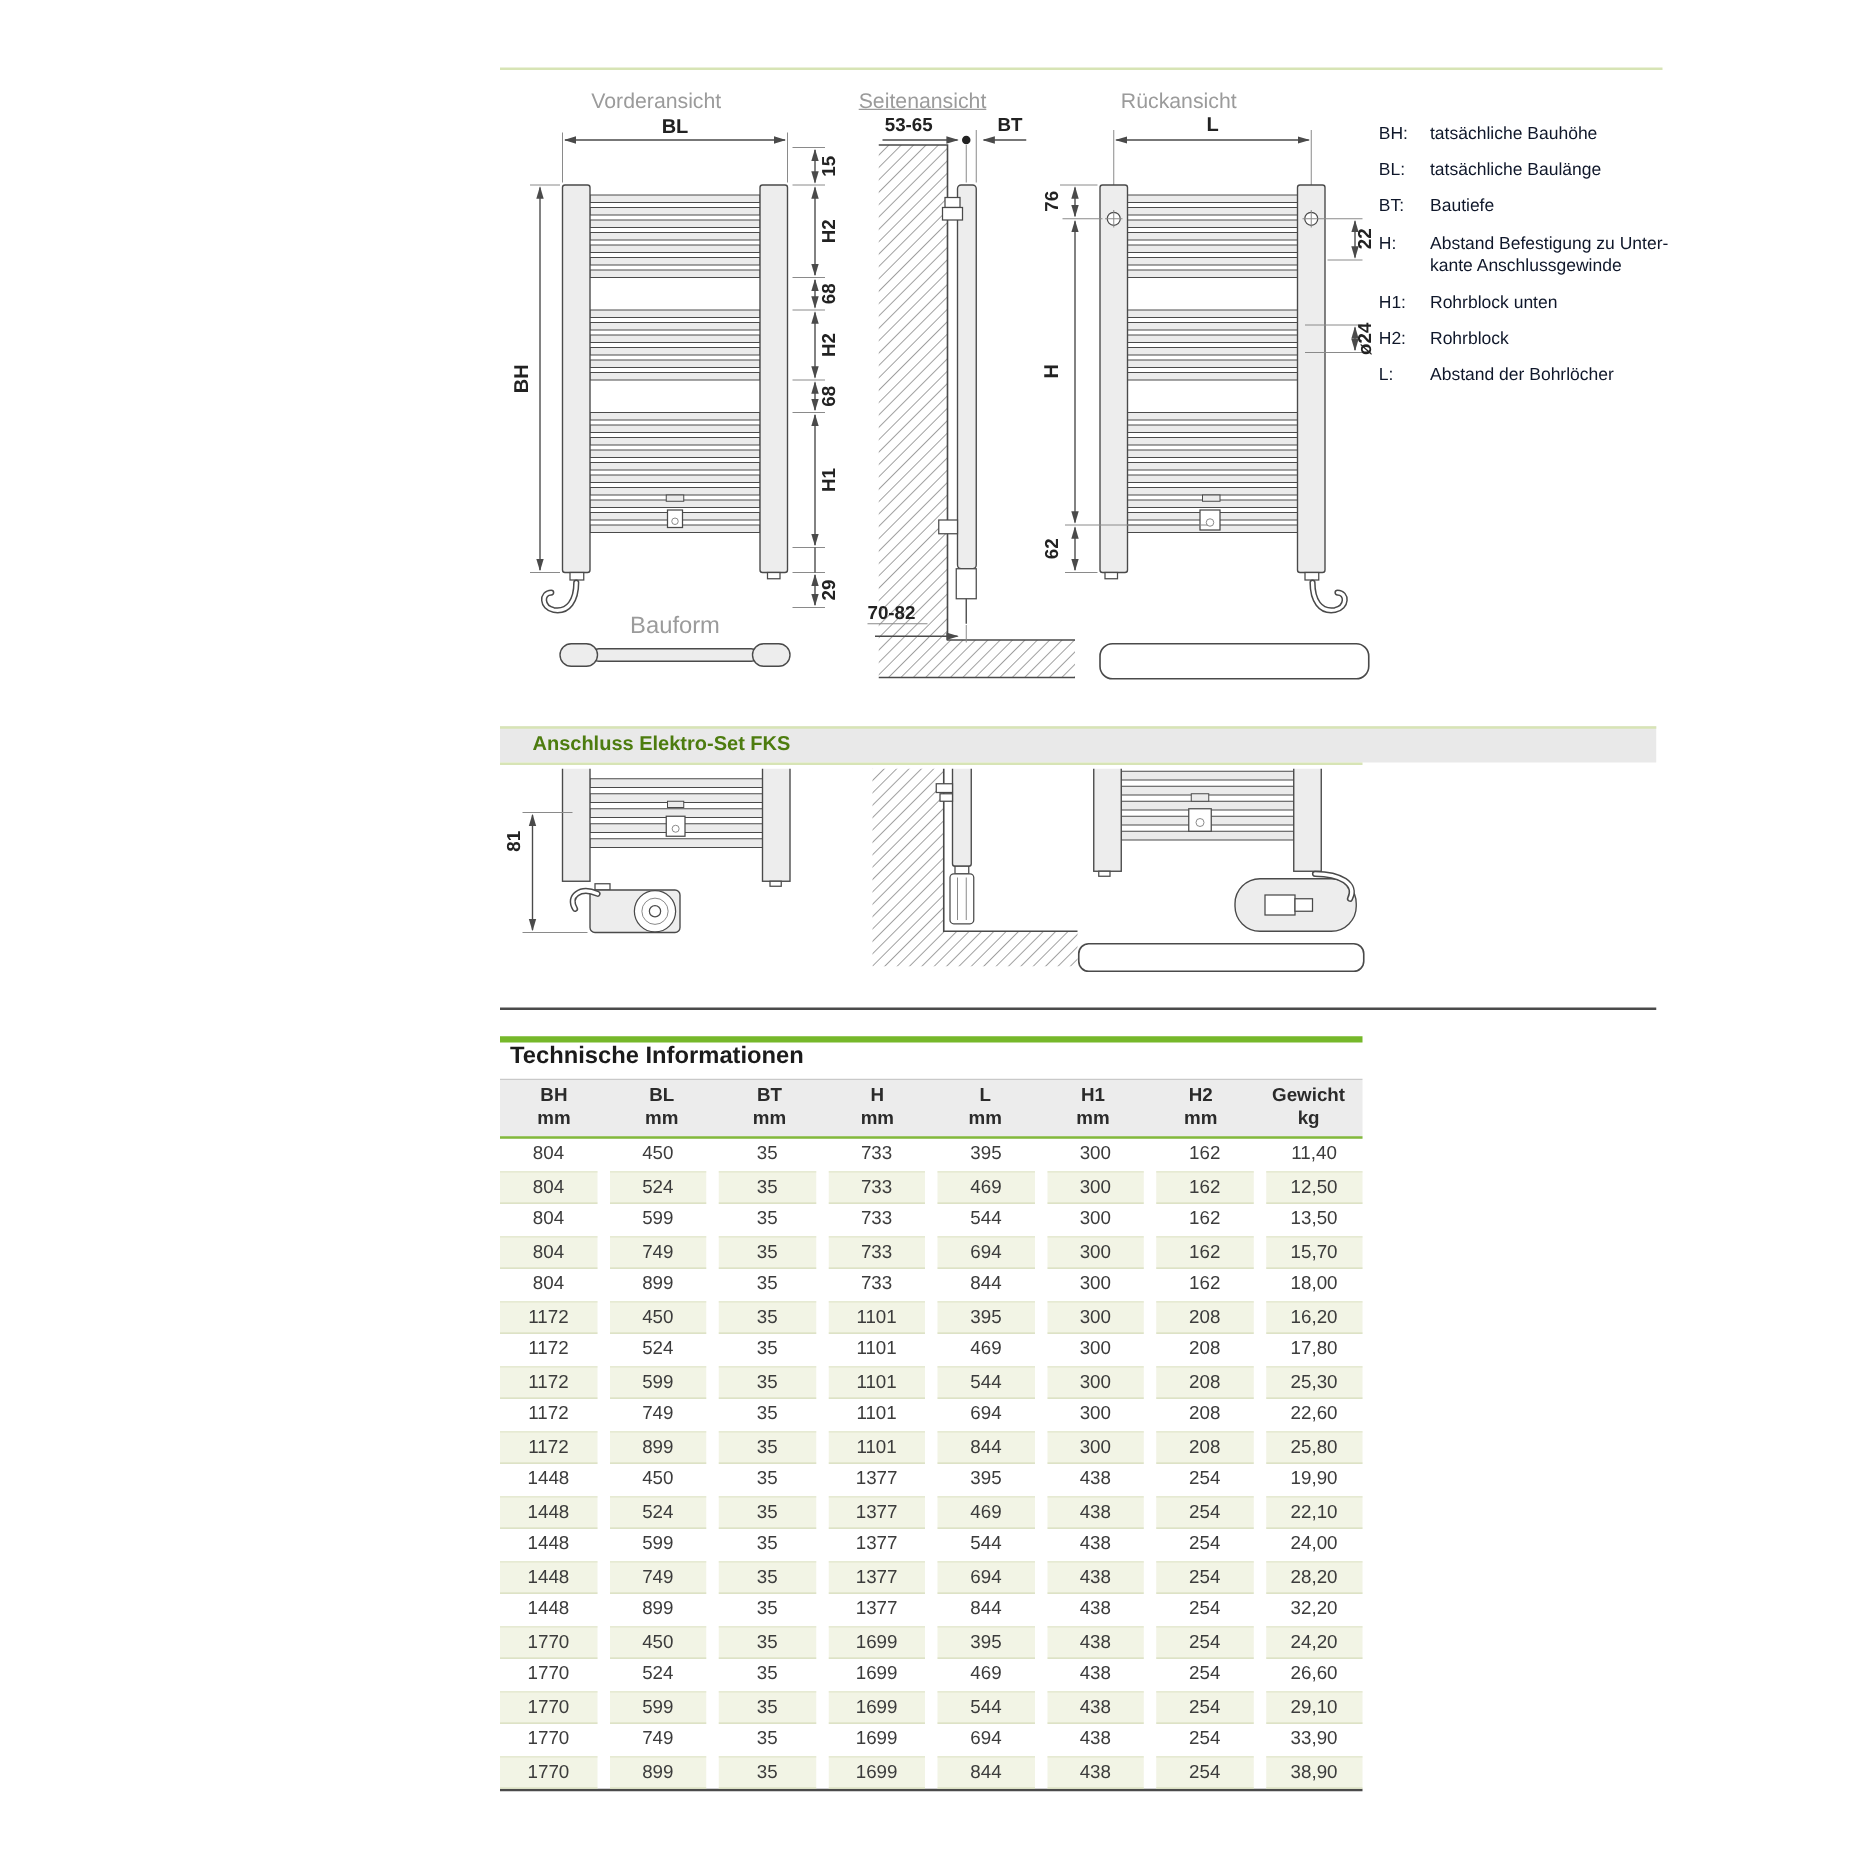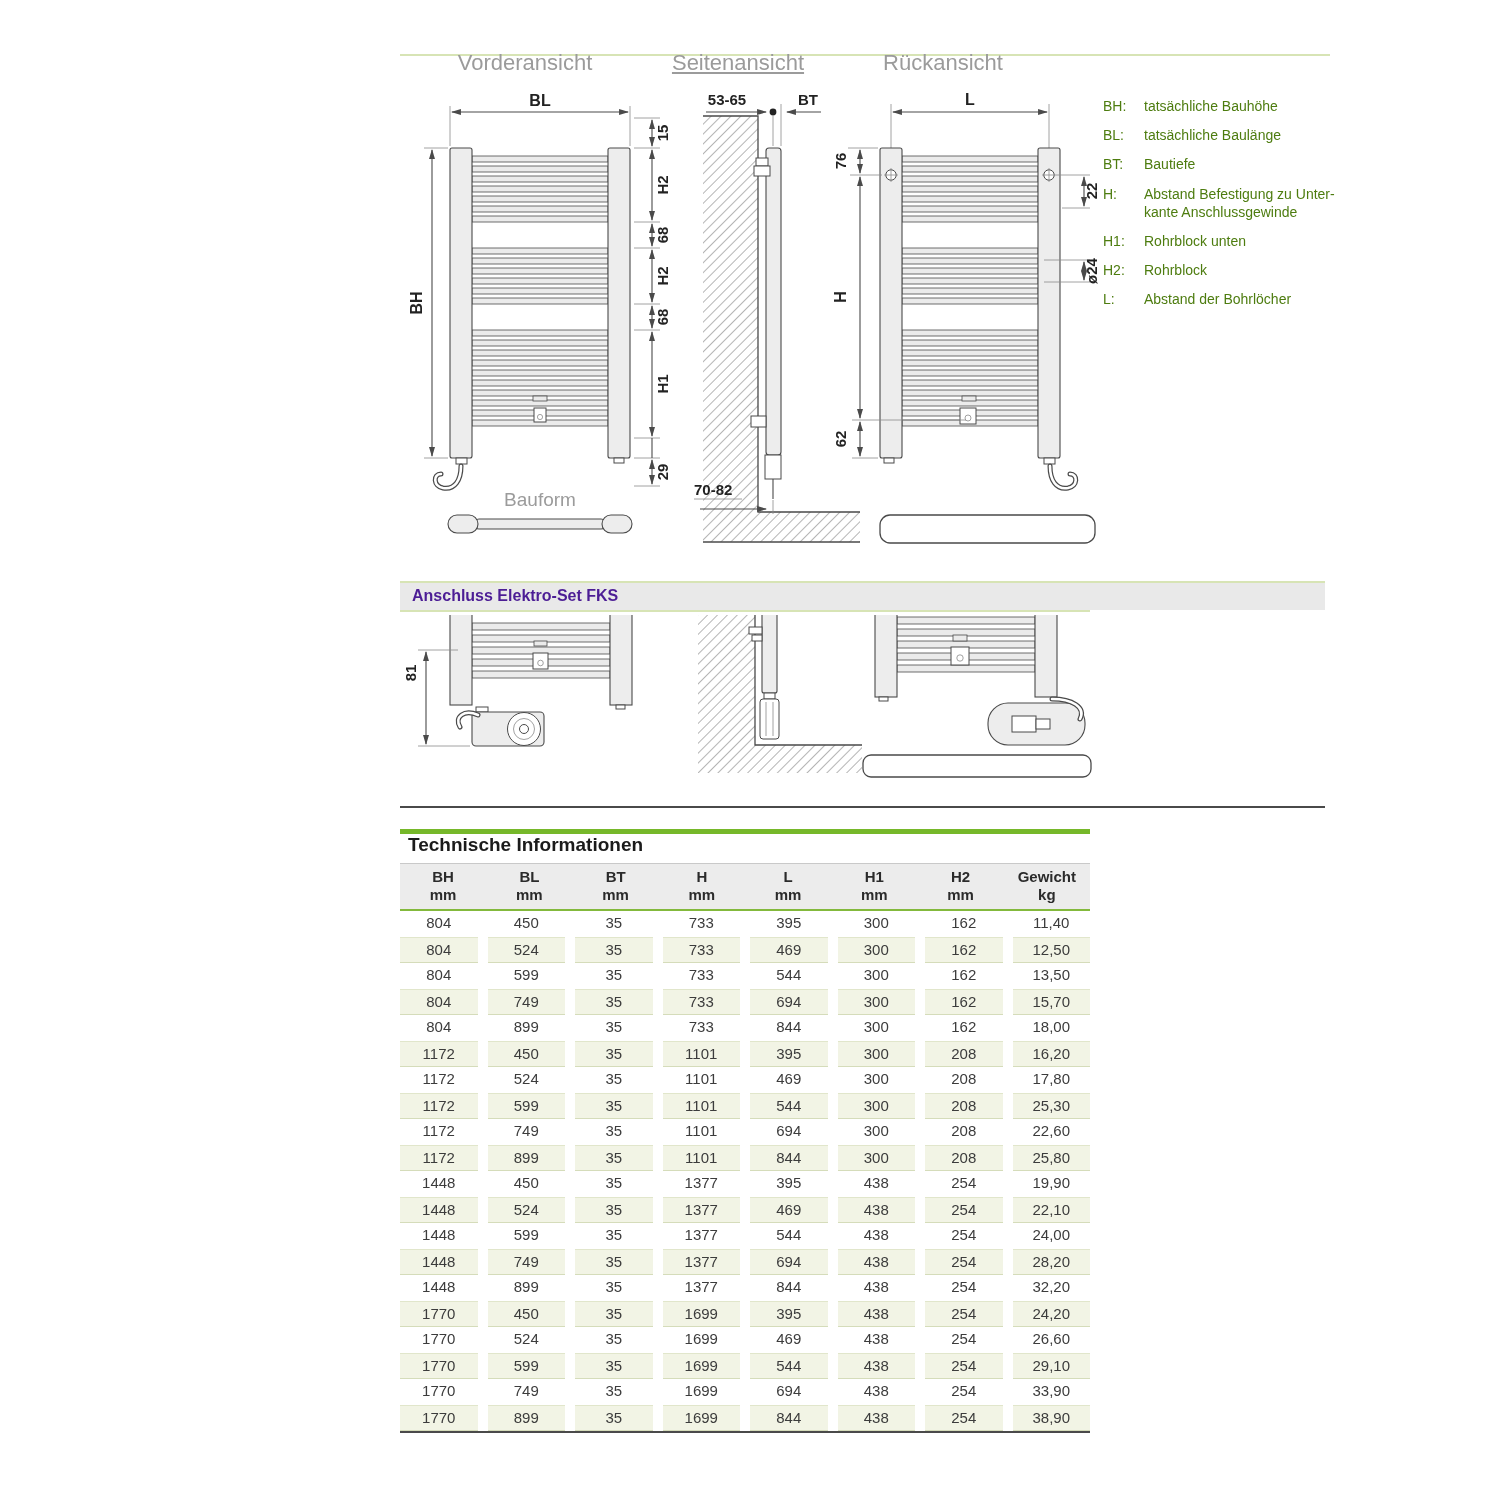--- a/index.html
+++ b/index.html
@@ -11,26 +11,26 @@
     --row-shade-bot:#d5dcba;
     --header-bg:#ececec;
     --bar-bg:#e9e9e9;
     --ink:#4a4a4a;
   }
   *{margin:0;padding:0;box-sizing:border-box;}
   html,body{background:#fff;font-family:"Liberation Sans",sans-serif;}
   .page{position:relative;width:1500px;height:1500px;background:#fff;overflow:hidden;}
   .abs{position:absolute;}
   .hline-green{position:absolute;height:2px;background:var(--green-light);}
-  .view-title{position:absolute;top:50px;transform:translateX(-50%);font-size:22px;color:#9b9b9b;white-space:nowrap;}
+  .view-title{position:absolute;top:71px;transform:translateX(-50%);font-size:17px;color:#9b9b9b;white-space:nowrap;}
   .legend{position:absolute;left:1103px;top:97px;width:240px;}
-  .legend-item{display:flex;margin-bottom:11px;font-size:14px;color:#4d7c0f;line-height:1.3;}
+  .legend-item{display:flex;margin-bottom:11px;font-size:14px;color:#0f172a;line-height:1.3;}
   .legend-key{width:41px;flex:none;}
   .legend-text{white-space:pre-line;}
-  .fks-bar{position:absolute;left:400px;top:581px;width:925px;height:29px;background:var(--bar-bg);border-top:2px solid var(--green-light);font-weight:bold;font-size:16px;color:#4c1d95;line-height:26px;padding-left:12px;}
+  .fks-bar{position:absolute;left:400px;top:581px;width:925px;height:29px;background:var(--bar-bg);border-top:2px solid var(--green-light);font-weight:bold;font-size:16px;color:#4d7c0f;line-height:26px;padding-left:26px;}
   .note{position:absolute;left:400px;top:783px;font-size:15px;color:#929292;}
   .dark-line{position:absolute;height:2px;background:var(--ink);}
   .table-wrap{position:absolute;left:400px;top:829px;width:690px;}
   .green-bar{height:5px;background:var(--green);}
   .table-title{font-weight:bold;font-size:19px;color:#1b1b1b;margin:0 0 7px 8px;}
   .title-rule{height:1px;background:#c9c9c9;}
   .thead{display:grid;grid-template-columns:repeat(8,1fr);background:var(--header-bg);padding:4px 0 5px;border-bottom:2px solid var(--green-rule);}
   .th{text-align:center;font-weight:bold;font-size:15px;color:#2b2b2b;line-height:18px;}
   .trow{display:grid;grid-template-columns:repeat(8,1fr);column-gap:10px;height:26px;}
   .tcell{text-align:center;font-size:15px;color:#3c3c3c;line-height:24px;}

